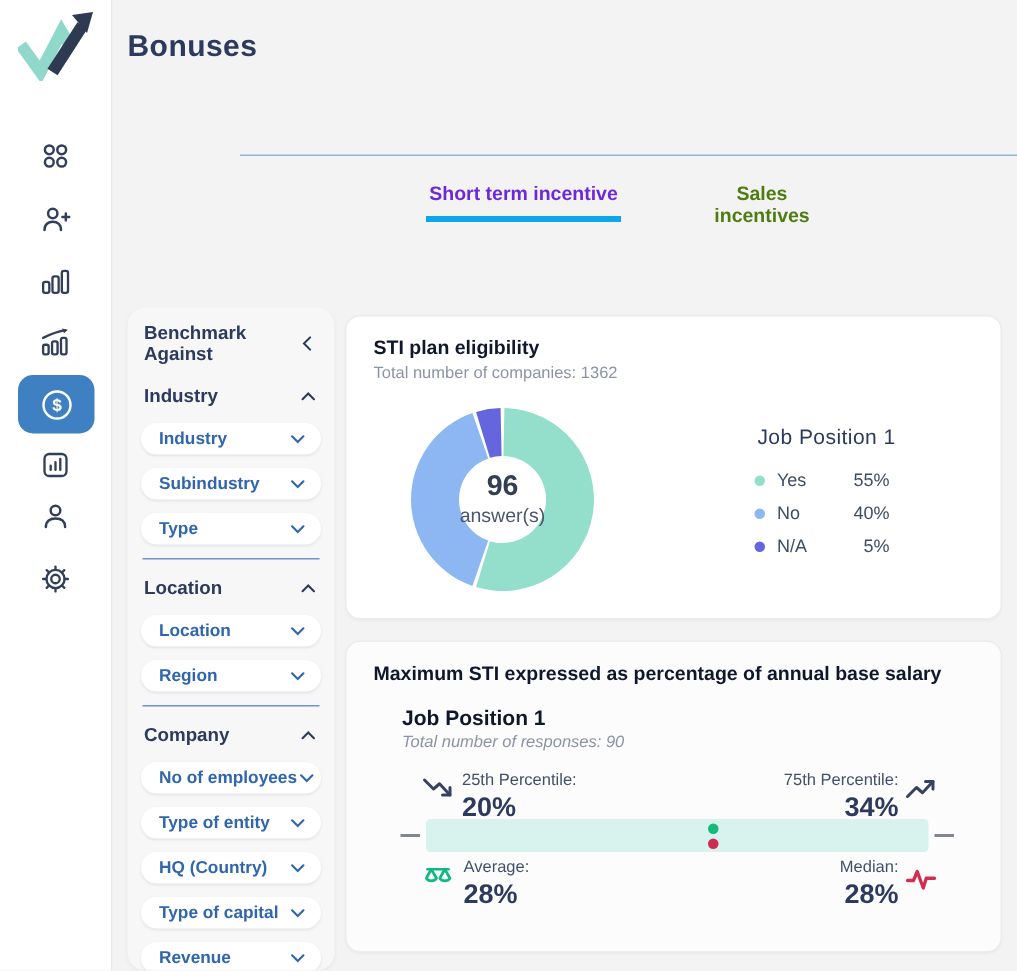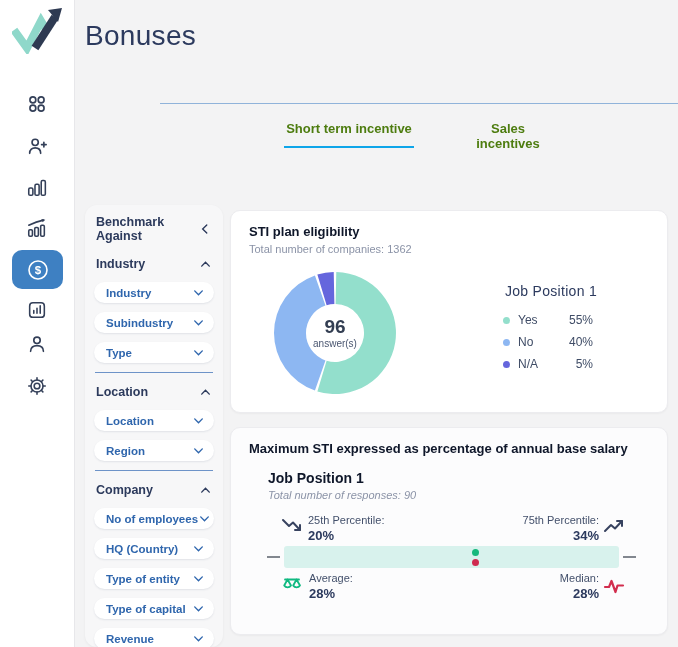--- a/index.html
+++ b/index.html
@@ -9,26 +9,26 @@
   .abs { position:absolute; }
 
   
   #sidebar { position:absolute; left:0; top:0; width:75px; height:647px; background:#ffffff; border-right:1px solid #e7e7ea; }
   .side-item { position:absolute; left:26px; width:22px; height:22px; cursor:pointer; }
   .side-item svg { width:22px; height:22px; display:block; }
   .side-active-pill { position:absolute; left:12px; top:250px; width:51px; height:39px; background:#3e80c2; border-radius:10px; display:flex; align-items:center; justify-content:center; cursor:pointer; }
   .side-active-pill svg { width:24px; height:24px; }
 
   
-  #page-title { position:absolute; left:85px; top:20px; font-size:28px; font-weight:normal; color:#2c3a5e; letter-spacing:.3px; }
+  #page-title { position:absolute; left:85px; top:20px; font-size:20px; font-weight:bold; color:#2c3a5e; letter-spacing:.3px; }
   #top-divider { position:absolute; left:160px; top:103px; width:518px; height:1px; background:#90b3da; }
 
   
   .tab { position:absolute; top:121px; height:27px; text-align:center; font-size:13px; font-weight:600; cursor:pointer; }
-  .tab.active { color:#4d7c0f; border-bottom:2px solid #0ea5e9; }
+  .tab.active { color:#6d28d9; border-bottom:4px solid #0ea5e9; }
   .tab.inactive { color:#4d7c0f; }
 
   
   #filter-panel { position:absolute; left:85px; top:205px; width:138px; height:442px; background:#f7f7f8; border-radius:12px; padding:10px 9px; overflow:hidden; box-shadow:0 1px 3px rgba(0,0,0,.05); }
   .bench-head { display:flex; align-items:center; justify-content:space-between; margin:0 2px 14px 2px; cursor:pointer; }
   .bench-label { font-size:12.5px; font-weight:bold; color:#2c3a5c; }
   .fsec-head { display:flex; align-items:center; justify-content:space-between; margin:0 2px 11px 2px; cursor:pointer; }
   .fsec-label { font-size:12.5px; font-weight:bold; color:#2c3a5c; }
   .fpill { height:21px; background:#ffffff; border-radius:13px; display:flex; align-items:center; justify-content:space-between; padding:0 9px 0 12px; margin-bottom:9px; box-shadow:0 1px 2px rgba(30,50,90,.10); cursor:pointer; }
   .fpill-label { font-size:11.5px; font-weight:600; color:#2f66ad; white-space:nowrap; }
@@ -39,33 +39,33 @@
   .card { position:absolute; left:230px; width:438px; background:#ffffff; border:1px solid #ececef; border-radius:10px; box-shadow:0 1px 2px rgba(0,0,0,.04); }
   #card-eligibility { top:210px; height:203px; }
   #card-maxsti { top:427px; height:208px; background:#fcfcfd; }
   .card-title { position:absolute; font-size:13px; font-weight:bold; color:#0f172a; }
   .card-sub { position:absolute; font-size:11px; color:#8b93a7;text-align:center; }
 
   
   #donut-wrap { position:absolute; left:42px; top:60px; width:124px; height:124px; }
   #donut-center { position:absolute; left:42px; top:60px; width:124px; height:124px; display:flex; flex-direction:column; align-items:center; justify-content:center; pointer-events:none; }
   #donut-value { font-size:19px; font-weight:bold; color:#333e52; line-height:1; }
-  #donut-unit { font-size:10px; color:#4a5670; margin-top:2px;text-align:center; }
+  #donut-unit { font-size:13px; color:#4a5670; margin-top:2px;text-align:center; }
 
   
   #legend-title { position:absolute; left:250px; top:72px; width:140px; text-align:center; font-size:14px; color:#2c3a5e; letter-spacing:.3px; }
   #legend { position:absolute; left:272px; top:98px; width:90px; }
   .legend-row { display:flex; align-items:center; height:22px; font-size:12px; color:#3f4c66; }
   .legend-dot { width:7px; height:7px; border-radius:50%; margin-right:8px; flex:0 0 auto; }
   .legend-label { flex:1; }
   .legend-value { text-align:left; }
 
   
   .stat-label { position:absolute; font-size:11px; color:#43506b;text-align:center; }
-  .stat-value { position:absolute; font-size:13px; font-weight:bold; color:#2c3a5e; }
+  .stat-value { position:absolute; font-size:18px; font-weight:bold; color:#2c3a5e; }
   .stat-right { width:118px; text-align:right; }
   .stat-icon { position:absolute; width:22px; height:22px; }
   .stat-icon svg { width:22px; height:22px; display:block; }
   #range-bar { position:absolute; left:53px; top:118px; width:335px; height:22px; background:#d8f2ed; border-radius:3px; }
   .range-dash { position:absolute; top:128px; width:13px; height:2px; background:#82878f; }
   .range-dot { position:absolute; width:7px; height:7px; border-radius:50%; }
 </style>
 </head>
 <body>
 
@@ -221,29 +221,29 @@
         </div>
         <div class="fpill">
           <span class="fpill-label">No of employees</span>
           <span class="chev">
             <svg width="13" height="13" viewBox="0 0 24 24" fill="none" stroke="#2f66ad" stroke-width="2.6" stroke-linecap="round">
               <polyline points="5,9 12,16 19,9"></polyline>
             </svg>
           </span>
         </div>
         <div class="fpill">
+          <span class="fpill-label">Type of entity</span>
+          <span class="chev">
+            <svg width="13" height="13" viewBox="0 0 24 24" fill="none" stroke="#2f66ad" stroke-width="2.6" stroke-linecap="round">
+              <polyline points="5,9 12,16 19,9"></polyline>
+            </svg>
+          </span>
+        </div>
+        <div class="fpill">
           <span class="fpill-label">HQ (Country)</span>
-          <span class="chev">
-            <svg width="13" height="13" viewBox="0 0 24 24" fill="none" stroke="#2f66ad" stroke-width="2.6" stroke-linecap="round">
-              <polyline points="5,9 12,16 19,9"></polyline>
-            </svg>
-          </span>
-        </div>
-        <div class="fpill">
-          <span class="fpill-label">Type of entity</span>
           <span class="chev">
             <svg width="13" height="13" viewBox="0 0 24 24" fill="none" stroke="#2f66ad" stroke-width="2.6" stroke-linecap="round">
               <polyline points="5,9 12,16 19,9"></polyline>
             </svg>
           </span>
         </div>
         <div class="fpill">
           <span class="fpill-label">Type of capital</span>
           <span class="chev">
             <svg width="13" height="13" viewBox="0 0 24 24" fill="none" stroke="#2f66ad" stroke-width="2.6" stroke-linecap="round">

